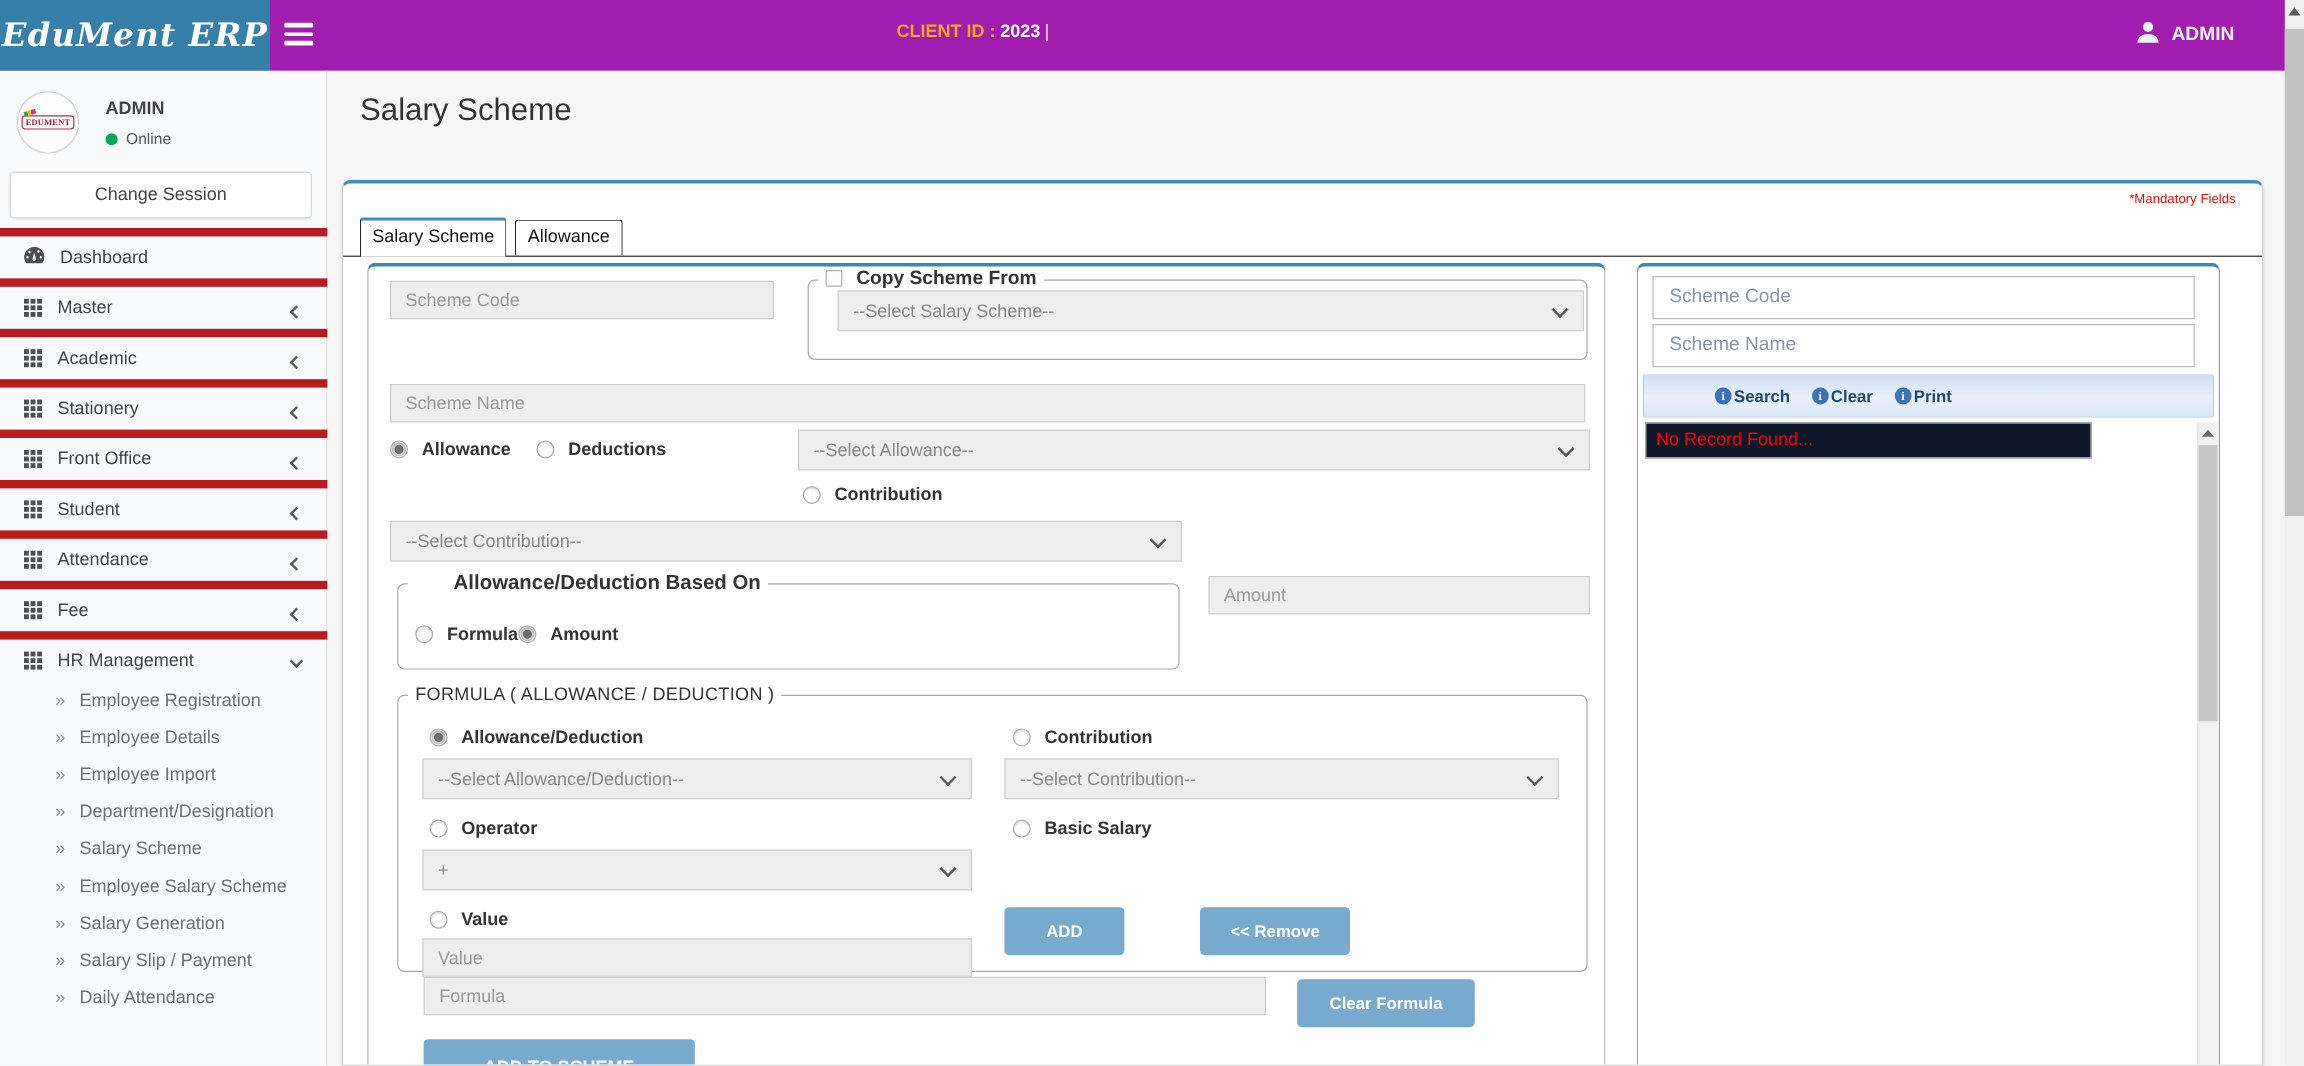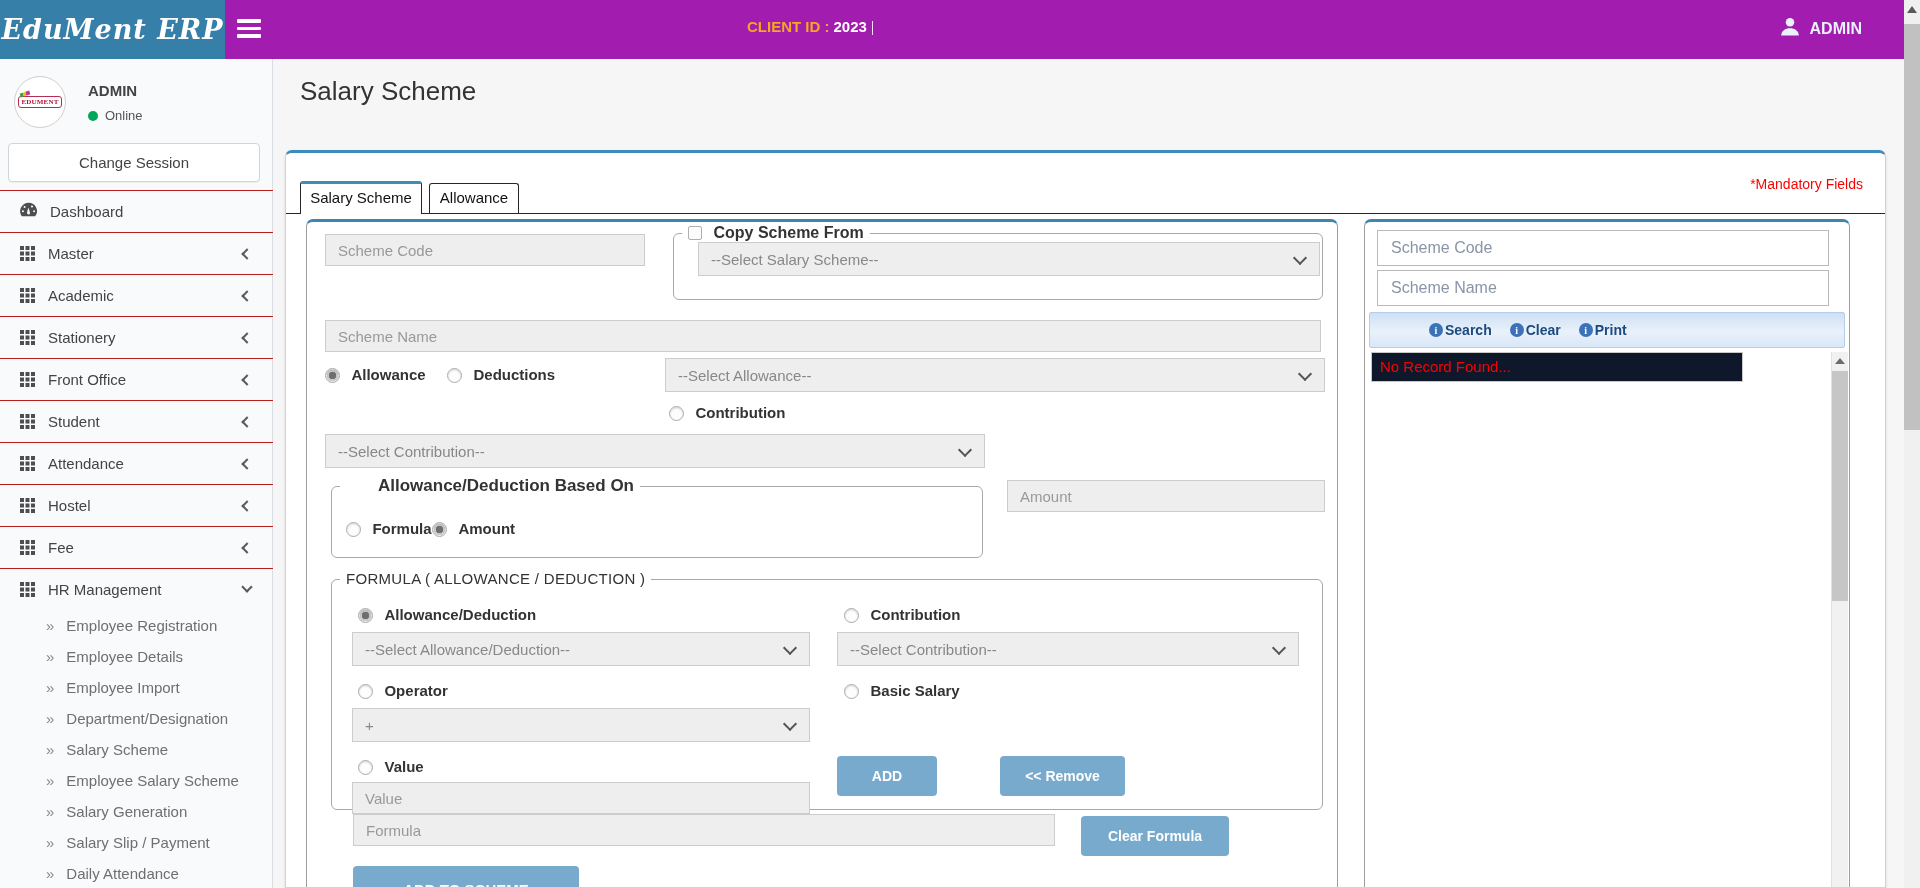--- a/index.html
+++ b/index.html
@@ -37,42 +37,42 @@
   .avatar-inner .deco { position:absolute; top:-5px; left:1px; width:10px; height:4px;
     background:linear-gradient(90deg,#3aa03a 0 3px,#e8c020 3px 6px,#c03a8a 6px); transform:rotate(-18deg); }
   .side-user-name { position:absolute; left:88px; top:23px; font-size:15px; font-weight:bold; color:#444; }
   .online-row { position:absolute; left:88px; top:49px; display:flex; align-items:center; }
   .online-dot { width:10px; height:10px; border-radius:50%; background:#00a65a; margin-right:7px; }
   .online-label { font-size:13px; color:#555; }
   .change-session { position:absolute; left:8px; top:84px; width:252px; height:39px; background:#fff;
     border:1px solid #d4d4d4; border-radius:4px; font-size:15px; color:#444; text-align:center;
     line-height:37px; cursor:pointer; box-shadow:0 1px 1px rgba(0,0,0,.05); }
   .menu { position:absolute; left:0; top:131px; width:273px; }
-  .menu-item { position:relative; height:42px; border-top:1px solid #b91c1c; display:flex;
+  .menu-item { position:relative; height:42px; border-top:7px solid #b91c1c; display:flex;
     align-items:center; padding-left:20px; cursor:pointer; }
   .menu-item .label { font-size:15px; color:#444; margin-left:13px; }
   .grid-icon { position:relative; width:15px; height:15px; display:inline-block; flex:0 0 15px; }
   .grid-icon::before { content:""; position:absolute; left:0; top:0; width:4px; height:4px; background:#4e4e4e;
     box-shadow:5.5px 0 #4e4e4e,11px 0 #4e4e4e,0 5.5px #4e4e4e,5.5px 5.5px #4e4e4e,11px 5.5px #4e4e4e,
     0 11px #4e4e4e,5.5px 11px #4e4e4e,11px 11px #4e4e4e; }
   .chev { position:absolute; right:22px; top:17px; width:8px; height:8px; }
   .chev-left { border-top:2px solid #5a5a5a; border-left:2px solid #5a5a5a; transform:rotate(-45deg); }
   .chev-down { border-bottom:2px solid #5a5a5a; border-left:2px solid #5a5a5a; transform:rotate(-45deg); top:14px; }
   .submenu-item { height:31px; display:flex; align-items:center; padding-left:46px; cursor:pointer; }
   .submenu-item .dbl { color:#8a8a8a; font-size:15px; margin-right:12px; }
   .submenu-item .slabel { font-size:15px; color:#6f6f6f; }
 
   
   .content { position:absolute; left:273px; top:59px; width:1631px; height:829px; background:#f6f6f6; }
   .page-title { position:absolute; left:27px; top:17px; font-size:26px; color:#333; font-weight:500; }
 
   .card { position:absolute; left:12px; top:91px; width:1601px; height:738px; background:#fff;
     border:1px solid #d2d2d2; border-top:3px solid #3c8dbc; border-radius:7px 7px 0 0;
     box-shadow:0 1px 3px rgba(0,0,0,.13); overflow:hidden; }
-  .mandatory { position:absolute; top:23px; right:22px; color:#ff0000; font-size:14px;text-align:right; }
+  .mandatory { position:absolute; top:7px; right:22px; color:#ff0000; font-size:11px;text-align:right; }
 
   .tab { position:absolute; background:#fff; font-size:15px; color:#111; text-align:center; cursor:pointer;
     border-radius:3px 3px 0 0; }
   .tab-active { left:14px; top:28px; width:122px; height:33px; line-height:28px;
     border:1px solid #262626; border-bottom:none; border-top:3px solid #3c8dbc; z-index:3; }
   .tab-idle { left:143px; top:30px; width:90px; height:30px; line-height:28px;
     border:1px solid #262626; border-bottom:none; z-index:1; }
   .tabline { position:absolute; left:0; top:60px; width:1601px; height:1px; background:#262626; z-index:2; }
 
   .panel { position:absolute; background:#fff; border:1px solid #9e9e9e; border-top:3px solid #3e85b5;
@@ -198,25 +198,20 @@
       <span class="label">Student</span>
       <span class="chev chev-left"></span>
     </div>
     <div class="menu-item">
       <span class="grid-icon"></span>
       <span class="label">Attendance</span>
       <span class="chev chev-left"></span>
     </div>
     <div class="menu-item">
       <span class="grid-icon"></span>
-      <span class="label">Hostel</span>
-      <span class="chev chev-left"></span>
-    </div>
-    <div class="menu-item">
-      <span class="grid-icon"></span>
       <span class="label">Fee</span>
       <span class="chev chev-left"></span>
     </div>
     <div class="menu-item">
       <span class="grid-icon"></span>
       <span class="label">HR Management</span>
       <span class="chev chev-down"></span>
     </div>
 
     <div class="submenu-item">

